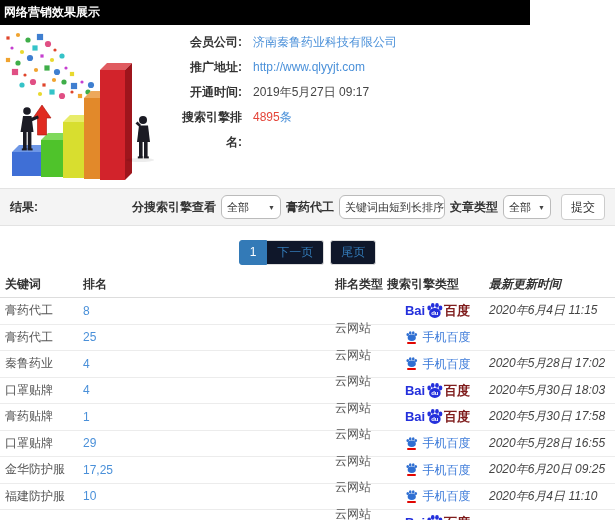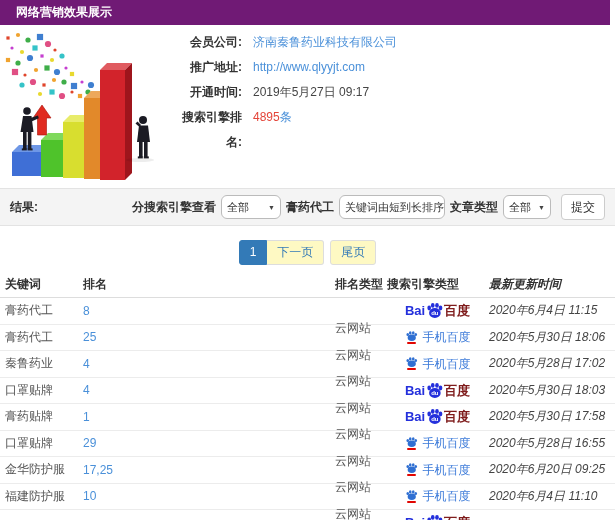--- a/index.html
+++ b/index.html
@@ -3,23 +3,23 @@
 <meta charset="utf-8">
 <style>
   * { margin:0; padding:0; box-sizing:border-box; }
   html,body { background:#fff; }
   .page {
     position:relative; width:615px; height:520px; overflow:hidden;
     background:#fff; color:#333;
     font-family:"Liberation Sans","DejaVu Sans",sans-serif; font-size:12px;
   }
   
-  .hdr { position:absolute; left:0; top:0; width:610px; height:25px;
-         background:#701a75; color:#fff; font-weight:bold; font-size:12px;
-         line-height:25px; padding-left:16px; }
+  .hdr { position:absolute; left:0; top:0; width:530px; height:25px;
+         background:#000000; color:#fff; font-weight:bold; font-size:12px;
+         line-height:25px; padding-left:4px; }
   
   .illus { position:absolute; left:0; top:30px; width:175px; height:150px; }
   .info { position:absolute; left:170px; top:30px; width:320px; }
   .info-row { display:flex; height:25px; line-height:25px; }
   .info-label { width:72px; text-align:right; font-weight:bold; color:#333; }
   .info-val { margin-left:11px; }
   .lnk { color:#4a90d9; text-decoration:none; cursor:pointer; }
   .plain { color:#444; }
   .cnt-red { color:#e4453a; }
   .cnt-suffix { color:#4a90d9; }
@@ -34,21 +34,21 @@
          display:flex; align-items:center; justify-content:space-between;
          padding:0 5px; font-size:11px; color:#333; cursor:pointer; white-space:nowrap; }
   .sel .arr { font-size:7px; color:#444; margin-left:6px; }
   .w1 { width:60px; } .w2 { width:106px; } .w3 { width:48px; }
   .btn-submit { height:26px; margin-left:10px; padding:0 9px; background:#fff;
                 border:1px solid #ccc; border-radius:4px; font-size:12px; color:#333; cursor:pointer; }
   
   .pager { position:absolute; left:0; top:240px; width:615px;
            display:flex; justify-content:center; align-items:center; }
   .pg { height:25px; line-height:23px; padding:0 10px; font-size:12px;
-        border:1px solid #ddd; background:#fef9c3; color:#337ab7; cursor:pointer; }
+        border:1px solid #ddd; background:#0f172a; color:#337ab7; cursor:pointer; }
   .pg-active { background:#337ab7; border-color:#337ab7; color:#fff;
                border-radius:3px 0 0 3px; padding:0 10px; }
   .pg-next { border-left:none; border-radius:0 3px 3px 0; }
   .pg-last { margin-left:6px; border-radius:3px; }
   
   .tbl { position:absolute; left:0; top:272px; width:615px; }
   .t-hrow { display:flex; height:26px; align-items:center; font-weight:bold;
             color:#333; border-bottom:1px solid #ddd; }
   .t-row { display:flex; height:26.5px; align-items:center; border-bottom:1px solid #ececec; }
   .c1 { width:83px; padding-left:5px; }
@@ -260,21 +260,20 @@
           <ellipse cx="15.5" cy="3.8" rx="2.6" ry="3.2"></ellipse>
           <ellipse cx="20.5" cy="7" rx="2.6" ry="3.2"></ellipse>
           <ellipse cx="12.5" cy="13.5" rx="8.2" ry="6.3"></ellipse>
         </g>
       </svg>
       <span class="bd-mb-bar"></span>
     </span>
     <span>手机百度</span>
   </span>
 </span>
-    <span class="c5 time">2020年5月30日 18:06</span>
   </div>
 
   <div class="t-row">
     <span class="c1 kw">秦鲁药业</span>
     <span class="c2 rank">4</span>
     <span class="c3 rtype">云网站</span>
     <span class="c4">
   <span class="bd-mb">
     <span class="bd-mb-icon">
       <svg width="13" height="10" viewBox="0 0 24 20">

